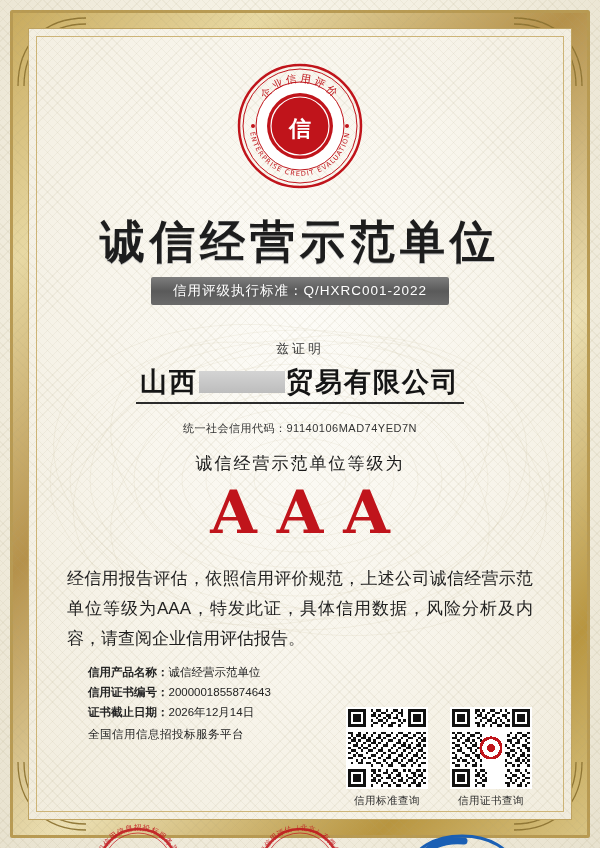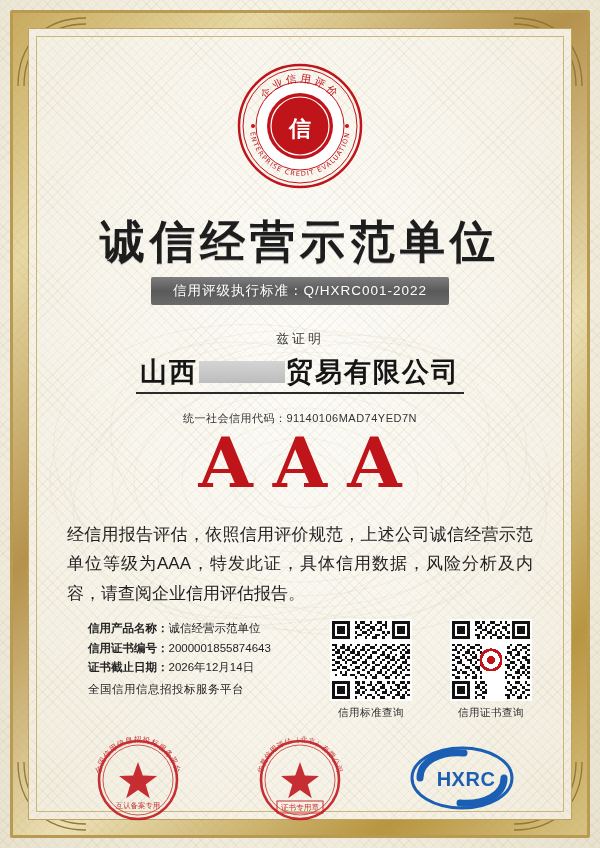--- a/index.html
+++ b/index.html
@@ -103,21 +103,21 @@
   .standard-bar {
     margin-top: 5px;
     background: linear-gradient(180deg, #7d7d7d 0%, #5a5a5a 50%, #6b6b6b 100%);
     color: #ffffff;
     font-size: 13.5px;
     letter-spacing: 1px;
     padding: 5px 22px;
     border-radius: 2px;
   }
   .hereby {
-    margin-top: 25px;
+    margin-top: 35px;
     font-size: 13px;
     color: #3a3a3a;
     letter-spacing: 3px;
   }
   .company-line {
     margin-top: 6px;
     display: flex;
     align-items: center;
     justify-content: center;
     width: 100%;
@@ -149,23 +149,23 @@
     color: #333;
     letter-spacing: 0.5px;
   }
   .grade-label {
     margin-top: 16px;
     font-size: 17px;
     color: #1b1b1b;
     letter-spacing: 2px;
   }
   .grade {
-    margin-top: 0;
+    margin-top: 6px;
     font-family: "DejaVu Serif", "Liberation Serif", serif;
-    font-size: 70px;
+    font-size: 60px;
     font-weight: bold;
     color: #c0141b;
     letter-spacing: 20px;
     text-indent: 20px;
     line-height: 1.05;
   }
   .paragraph {
     margin-top: 20px;
     width: 466px;
     font-size: 17px;
@@ -190,22 +190,23 @@
     color: #232323;
     line-height: 1.72;
     padding-left: 34px;
   }
   .details .row { white-space: nowrap; }
   .details .k { display: inline-block; font-weight: bold; }
   .details .platform { margin-top: 2px; letter-spacing: 0.5px; }
 
   .qr-group {
     display: flex;
-    gap: 38px;
+    gap: 22px;
     padding-right: 14px;
+    margin-top: 44px;
   }
   .qr-item {
     text-align: center;
     width: 82px;
   }
   .qr-box {
     width: 82px;
     height: 82px;
     position: relative;
     background: #fff;
@@ -342,20 +343,21 @@
     <div class="hereby">兹证明</div>
 
     <div class="company-line">
       <div class="company-name">
         <span>山西</span><span class="redact"></span><span>贸易有限公司</span>
       </div>
     </div>
 
     <div class="credit-code">统一社会信用代码：91140106MAD74YED7N</div>
 
+    <div class="grade-label">诚信经营示范单位等级为</div>
     <div class="grade">AAA</div>
 
     <div class="paragraph">经信用报告评估，依照信用评价规范，上述公司诚信经营示范单位等级为AAA，特发此证，具体信用数据，风险分析及内容，请查阅企业信用评估报告。</div>
 
     <div class="mid-row">
 
       <div class="details">
         <div class="row">
           <span class="k">信用产品名称：</span><span>诚信经营示范单位</span>
         </div>

